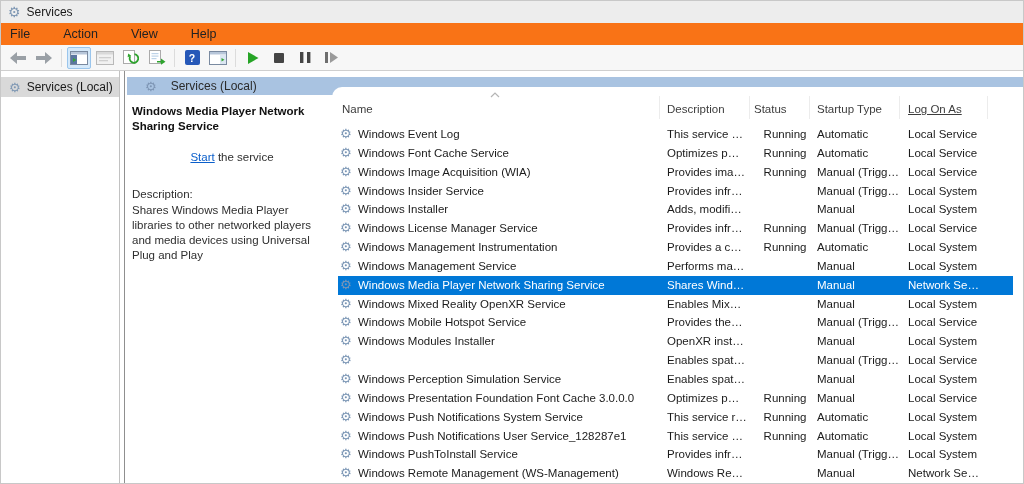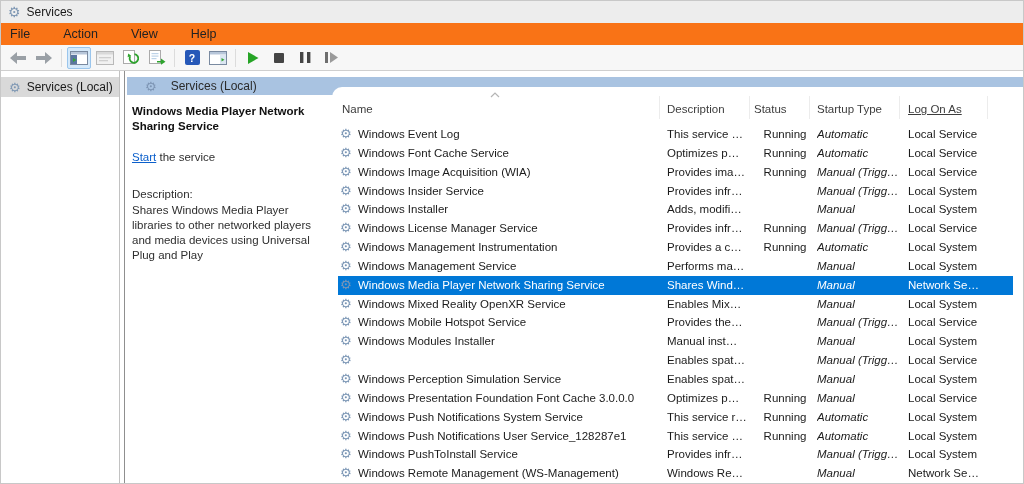--- a/index.html
+++ b/index.html
@@ -41,40 +41,40 @@
              display:flex;align-items:center;font-size:12px;color:#1a1a1a;padding-left:8px;}
   .tree-item .gear{margin-right:6px;}
   .main{position:absolute;left:123px;top:0;right:0;bottom:0;background:#fff;
         border-left:1px solid #8f8f8f;}
   .pane-header{position:absolute;left:2px;right:0;top:6px;height:18px;background:var(--pane-header);
                display:flex;align-items:center;font-size:12px;color:#2b2b2b;}
   .pane-header .gear{margin-left:18px;margin-right:14px;color:#6f86a5;opacity:.75;}
   
   .detail-pane{position:absolute;left:7px;top:33px;width:200px;font-size:11.5px;color:#2f2f2f;}
   .svc-title{font-weight:bold;font-size:11.5px;color:#101010;line-height:1.3;}
-  .start-line{margin-top:17px;}
+  .start-line{margin-top:17px;text-align:center;}
   .link{color:var(--link);text-decoration:underline;cursor:pointer;}
   .desc-label{margin-top:25px;}
   .desc-text{margin-top:3px;line-height:1.32;}
   
   .list-panel{position:absolute;left:207px;top:16px;right:0;bottom:0;background:#fff;
               border-top-left-radius:10px;overflow:hidden;}
   .col-head{position:absolute;top:16px;font-size:11.5px;color:#3d3d3d;white-space:nowrap;cursor:default;}
   .ch-0{left:10px;} .ch-1{left:335px;} .ch-2{left:422px;} .ch-3{left:485px;} .ch-4{left:576px;text-decoration:underline;}
   .col-sep{position:absolute;top:9px;height:23px;width:1px;background:#ececec;}
   .cs-0{left:327px;} .cs-1{left:417px;} .cs-2{left:477px;} .cs-3{left:567px;} .cs-4{left:655px;}
   .sort-glyph{position:absolute;left:158px;top:5px;color:#b5b5b5;}
   .rows{position:absolute;left:6px;right:10px;top:38px;}
   .row{position:relative;height:18.85px;font-size:11.5px;color:#1b1b1b;cursor:default;}
   .row span{position:absolute;top:0;line-height:18.85px;white-space:nowrap;overflow:hidden;}
   .row .c-icon{left:2px;width:16px;}
   .row .c-name{left:20px;width:306px;}
   .row .c-desc{left:329px;width:86px;}
   .row .c-status{left:419px;width:56px;text-align:center;}
-  .row .c-start{left:479px;width:88px;font-style:italic;}
+  .row .c-start{left:479px;width:88px;}
   .row .c-logon{left:570px;width:112px;}
   .row.selected{background:var(--accent);color:var(--selected-row-text);}
   .row.selected .gear{color:#d9d9cf;}
 </style>
 </head>
 <body>
 
 <div class="window">
 
   <div class="titlebar">
@@ -293,21 +293,21 @@
     <span class="c-icon gear" style="color:#7b96b5;">⚙</span>
     <span class="c-name">Windows Mobile Hotspot Service</span>
     <span class="c-desc">Provides the…</span>
     <span class="c-status"></span>
     <span class="c-start">Manual (Trigg…</span>
     <span class="c-logon">Local Service</span>
   </div>
             <div class="row">
     <span class="c-icon gear" style="color:#7b96b5;">⚙</span>
     <span class="c-name">Windows Modules Installer</span>
-    <span class="c-desc">Manual inst…</span>
+    <span class="c-desc">OpenXR inst…</span>
     <span class="c-status"></span>
     <span class="c-start">Manual</span>
     <span class="c-logon">Local System</span>
   </div>
             <div class="row">
     <span class="c-icon gear" style="color:#7b96b5;">⚙</span>
     <span class="c-desc">Enables spat…</span>
     <span class="c-status"></span>
     <span class="c-start">Manual (Trigg…</span>
     <span class="c-logon">Local Service</span>

